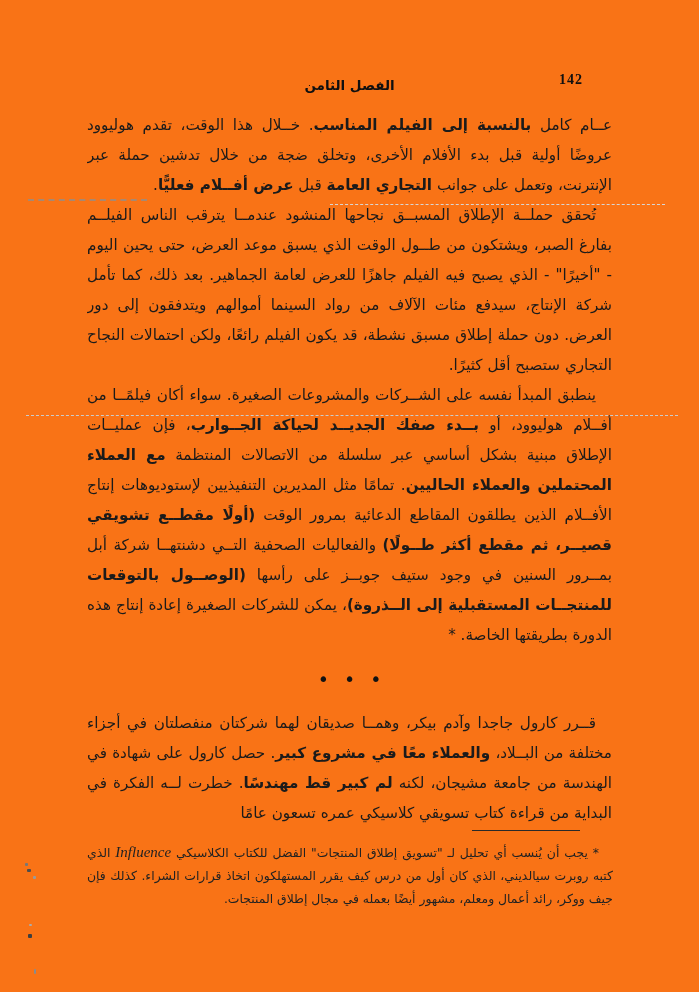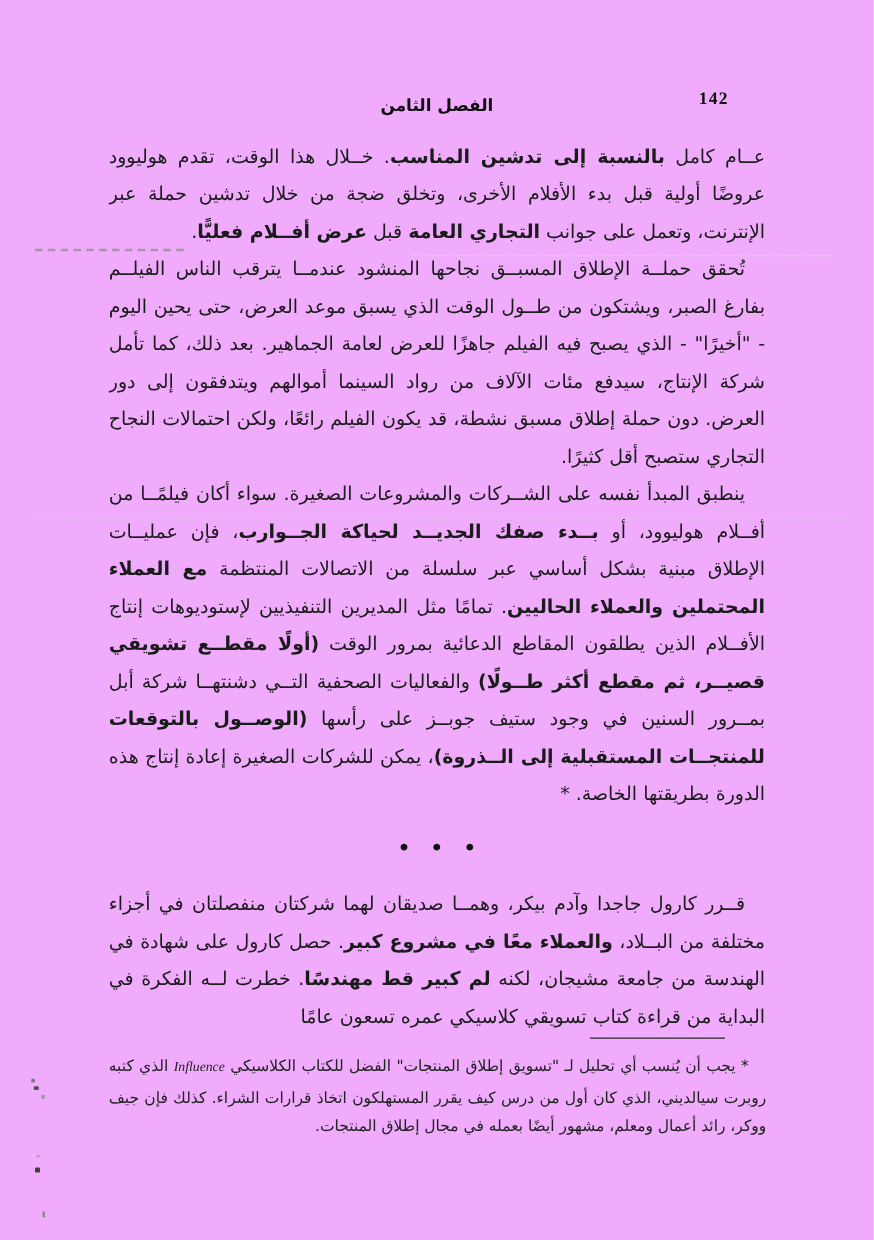--- a/index.html
+++ b/index.html
@@ -4,21 +4,21 @@
 <style>
   html,body{margin:0;padding:0;}
   body{
     width:699px;height:992px;
     background:#ffffff;
     font-family:"DejaVu Sans",sans-serif;
     color:#1b1b1b;
     position:relative;
     overflow:hidden;
   }
-  .page{position:absolute;inset:0;background:#f0abfc;}
+  .page{position:absolute;inset:0;background:#f97316;}
 
   
   .chapter{
     position:absolute;top:77px;left:87px;width:525px;
     text-align:center;font-weight:bold;font-size:13.5px;color:#101010;
     direction:rtl;
   }
   .pagenum{
     position:absolute;top:72px;right:116px;
     font-family:"Liberation Serif",serif;font-weight:bold;font-size:14px;
@@ -32,21 +32,21 @@
     font-size:15.2px;line-height:30px;color:#1b1b1b;
   }
   .block-before{height:540px;overflow:hidden;}
   .block-after{height:120px;overflow:hidden;}
   .para{margin:0;}
   .para.indent{text-indent:16px;}
   .b{font-weight:bold;}
   .i{font-style:italic;}
   .latin{
     font-family:"Liberation Serif",serif;
-    direction:ltr;unicode-bidi:embed;font-size:11px;
+    direction:ltr;unicode-bidi:embed;font-size:15px;
   }
 
   
   .sep{
     height:58px;display:flex;align-items:center;justify-content:center;
     direction:ltr;font-size:19px;word-spacing:9px;color:#121212;
     text-align:center;
   }
 
   
@@ -72,21 +72,21 @@
 <body>
 
 <div class="page">
 
   <div class="chapter">الفصل الثامن</div>
 
   <div class="pagenum">142</div>
 
   <div class="body">
     <div id="paras-before" class="block-before">
-        <p class="para"><span>عــام كامل </span><span class="b">بالنسبة إلى تدشين المناسب</span><span>. خــلال هذا الوقت، تقدم هوليوود عروضًا أولية قبل بدء الأفلام الأخرى، وتخلق ضجة من خلال تدشين حملة عبر الإنترنت، وتعمل على جوانب </span><span class="b">التجاري العامة</span><span> قبل </span><span class="b">عرض أفــلام فعليًّا</span><span>.</span></p>
+        <p class="para"><span>عــام كامل </span><span class="b">بالنسبة إلى الفيلم المناسب</span><span>. خــلال هذا الوقت، تقدم هوليوود عروضًا أولية قبل بدء الأفلام الأخرى، وتخلق ضجة من خلال تدشين حملة عبر الإنترنت، وتعمل على جوانب </span><span class="b">التجاري العامة</span><span> قبل </span><span class="b">عرض أفــلام فعليًّا</span><span>.</span></p>
         <p class="para indent"><span>تُحقق حملــة الإطلاق المسبــق نجاحها المنشود عندمــا يترقب الناس الفيلــم بفارغ الصبر، ويشتكون من طــول الوقت الذي يسبق موعد العرض، حتى يحين اليوم - "أخيرًا" - الذي يصبح فيه الفيلم جاهزًا للعرض لعامة الجماهير. بعد ذلك، كما تأمل شركة الإنتاج، سيدفع مئات الآلاف من رواد السينما أموالهم ويتدفقون إلى دور العرض. دون حملة إطلاق مسبق نشطة، قد يكون الفيلم رائعًا، ولكن احتمالات النجاح التجاري ستصبح أقل كثيرًا.</span></p>
         <p class="para indent"><span>ينطبق المبدأ نفسه على الشــركات والمشروعات الصغيرة. سواء أكان فيلمًــا من أفــلام هوليوود، أو </span><span class="b">بــدء صفك الجديــد لحياكة الجــوارب</span><span>، فإن عمليــات الإطلاق مبنية بشكل أساسي عبر سلسلة من الاتصالات المنتظمة </span><span class="b">مع العملاء المحتملين والعملاء الحاليين</span><span>. تمامًا مثل المديرين التنفيذيين لإستوديوهات إنتاج الأفــلام الذين يطلقون المقاطع الدعائية بمرور الوقت </span><span class="b">(أولًا مقطــع تشويقي قصيــر، ثم مقطع أكثر طــولًا)</span><span> والفعاليات الصحفية التــي دشنتهــا شركة أبل بمــرور السنين في وجود ستيف جوبــز على رأسها </span><span class="b">(الوصــول بالتوقعات للمنتجــات المستقبلية إلى الــذروة)</span><span>، يمكن للشركات الصغيرة إعادة إنتاج هذه الدورة بطريقتها الخاصة. *</span></p>
       </div>
 
     <div class="sep">• • •</div>
 
     <div id="paras-after" class="block-after">
         <p class="para indent"><span>قــرر كارول جاجدا وآدم بيكر، وهمــا صديقان لهما شركتان منفصلتان في أجزاء مختلفة من البــلاد، </span><span class="b">والعملاء معًا في مشروع كبير</span><span>. حصل كارول على شهادة في الهندسة من جامعة مشيجان، لكنه </span><span class="b">لم كبير قط مهندسًا</span><span>. خطرت لــه الفكرة في البداية من قراءة كتاب تسويقي كلاسيكي عمره تسعون عامًا</span></p>
       </div>
   </div>

